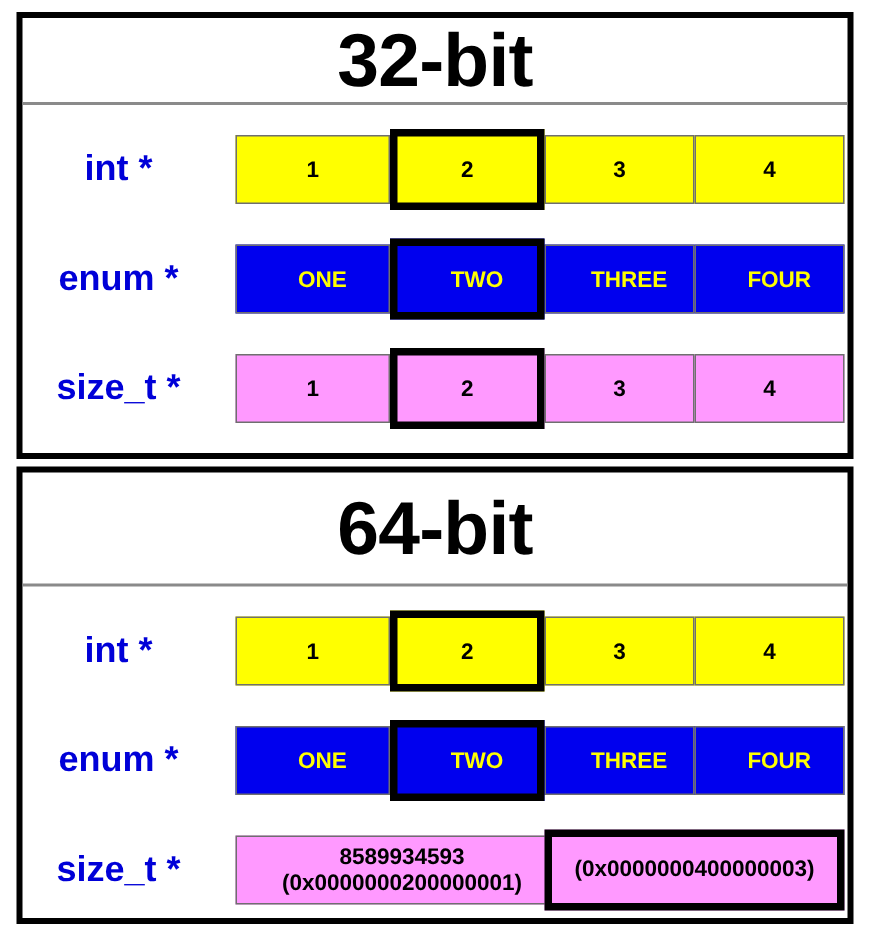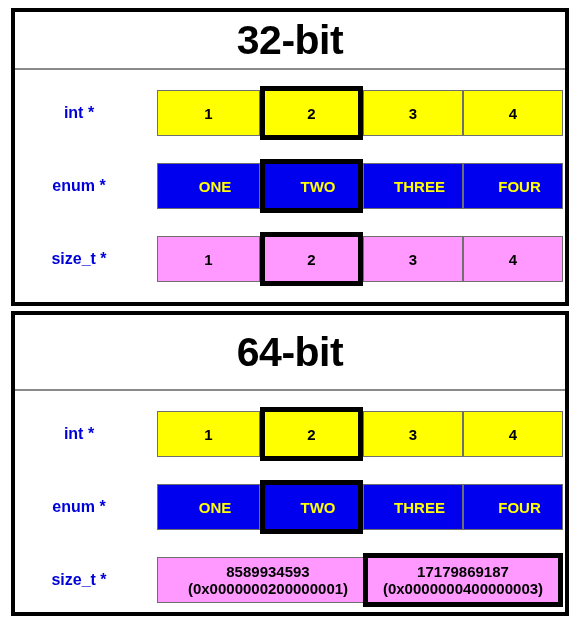--- a/index.html
+++ b/index.html
@@ -37,21 +37,21 @@
     height: 58px;
     box-sizing: border-box;
     border-bottom: 2px solid #8a8a8a;
     display: flex;
     align-items: center;
     justify-content: center;
   }
   #panel-64 .panel-title { height: 76px; }
 
   .panel-title-text {
-    font-size: 41px;
+    font-size: 50px;
     font-weight: bold;
     color: #000000;
     letter-spacing: -0.5px;
     line-height: 1;
   }
 
   .panel-body {
     position: relative;
   }
 
@@ -65,21 +65,21 @@
 
   .row-label {
     position: absolute;
     left: 0;
     top: 0;
     width: 128px;
     height: 62px;
     display: flex;
     align-items: center;
     justify-content: center;
-    font-size: 16px;
+    font-size: 24px;
     font-weight: bold;
     color: #0000d8;
     white-space: nowrap;
   }
 
   .cells {
     position: absolute;
     left: 131px;
     top: 0;
     height: 62px;
@@ -190,21 +190,20 @@
       </div>
 
       <div class="row" style="top:158px;">
         <div class="row-label">size_t *</div>
         <div class="cells">
           <div class="cell c-pink wide" style="left:11px;width:222px;">
             <span class="val-dec">8589934593</span>
             <span class="val-hex">(0x0000000200000001)</span>
           </div>
           <div class="cell c-pink wide hi" style="left:217px;width:200px;">
-            <span class="val-dec">17179869187</span>
             <span class="val-hex">(0x0000000400000003)</span>
           </div>
         </div>
       </div>
 
     </div>
   </div>
 
 </div>
 

